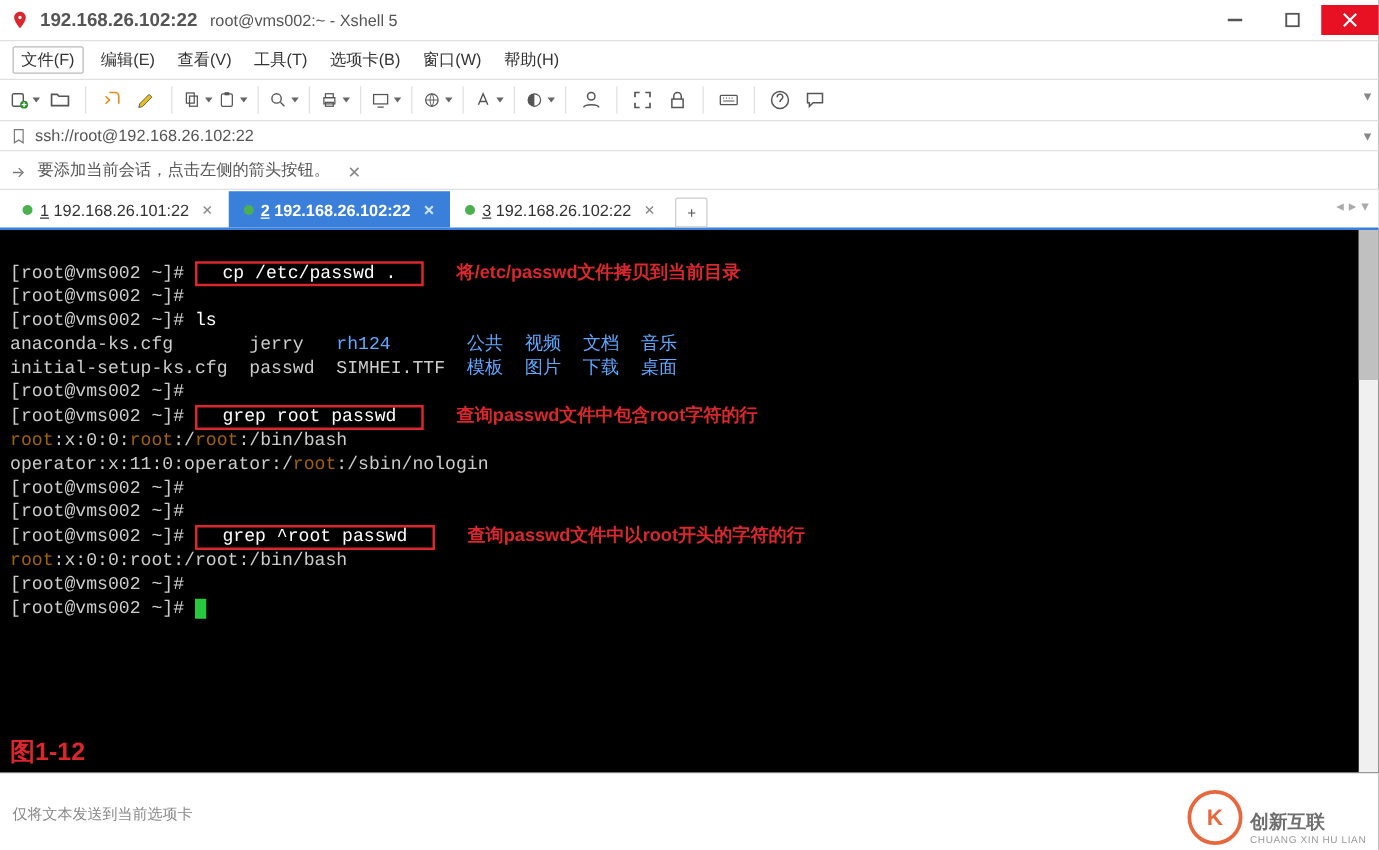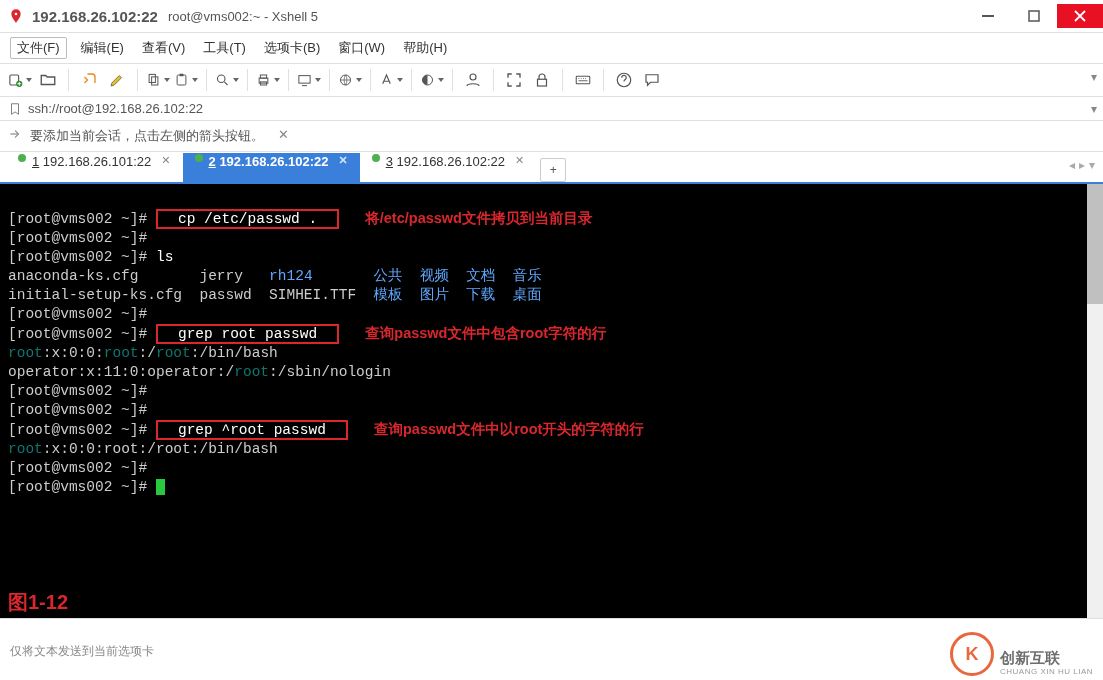--- a/index.html
+++ b/index.html
@@ -18,40 +18,40 @@
   .tbtn { width: 24px; height: 24px; display:flex; align-items:center; justify-content:center; color:#555; border-radius:3px;}
   .tbtn svg { width:18px; height:18px; }
   .tbtn.dd::after { content:""; border-left:3px solid transparent; border-right:3px solid transparent; border-top:4px solid #666; margin-left:3px;}
   .sep { width:1px; height:22px; background:#e0e0e0; margin:0 4px;}
   .toolbar .rtoggle { position:absolute; right:6px; top:6px; color:#888;}
 
   .addrbar { display:flex; align-items:center; padding:4px 8px; border-bottom:1px solid #e0e0e0; gap:6px; color:#555; position:relative;}
   .addrbar .url { flex:1; font-size:13px; color:#555;}
   .addrbar .rtoggle { position:absolute; right:6px; color:#888;}
 
-  .infobar { display:flex; align-items:flex-start; padding:6px 8px; border-bottom:1px solid #e0e0e0; gap:8px; color:#555; font-size:13px;}
+  .infobar { display:flex; align-items:flex-end; padding:6px 8px; border-bottom:1px solid #e0e0e0; gap:8px; color:#555; font-size:13px;}
   .infobar svg { width:14px; height:14px;}
   .infobar .xclose { margin-left:6px; color:#888;}
 
   .tabs { display:flex; align-items:flex-end; background:#fff; height:30px; border-bottom:2px solid #3a7fd9; padding-left:6px; position:relative;}
-  .tab { display:flex; height:28px; padding:0 12px; gap:6px; font-size:13px; color:#333; border-top:1px solid transparent;}
+  .tab { display:flex; align-items:center; height:28px; padding:0 12px; gap:6px; font-size:13px; color:#333; border-top:1px solid transparent;}
   .tab .dot { width:8px; height:8px; border-radius:50%; background:#4caf50;}
   .tab .lbl u{text-decoration: underline;}
   .tab .x { color:#888; font-size:11px; margin-left:4px;}
   .tab.active { background:#3a7fd9; color:#fff; font-weight:700;}
   .tab.active .x{color:#cfe4ff;}
   .addtab { width:24px; height:22px; border:1px solid #ccc; display:flex; align-items:center; justify-content:center; margin-left:4px; color:#555; border-radius:2px;}
   .tabs .scroll { position:absolute; right:8px; top:6px; color:#aaa; display:flex; gap:4px;}
 
   .terminal { background:#000; color:#ccc; font-family: "Consolas","Courier New",monospace; font-size:14.5px; line-height:19px; padding:6px 8px 8px 8px; height:420px; position:relative; white-space:pre; overflow:hidden;}
   .terminal .scrollbar { position:absolute; right:0; top:0; width:16px; height:100%; background:#f0f0f0;}
   .terminal .thumb { position:absolute; right:0; top:0; width:16px; height:120px; background:#c0c0c0;}
   .pr  { color:#ccc;}
   .cmd { color:#fff;}
-  .red { color:#0f766e;}
+  .red { color:#a16207;}
   .blue{ color:#60a8ff;}
   .ann { color:#d9272d; font-family:"Microsoft YaHei",sans-serif; font-weight:700;}
   .box { border:2px solid #d9272d; padding:0 20px; }
   .figlbl { position:absolute; left:8px; bottom:6px; color:#d9272d; font-family:"Microsoft YaHei",sans-serif; font-weight:700; font-size:20px;}
   .cursor { display:inline-block; width:9px; height:16px; background:#27c93f; vertical-align:text-bottom;}
 
   .sendbar { padding:24px 10px; border-top:1px solid #e0e0e0; color:#888; font-size:12px;}
 
   .status { display:flex; align-items:center; justify-content:flex-end; gap:18px; padding:4px 2px; font-size:12px; color:#444; border-top:1px solid #e0e0e0;}
   .status svg{width:12px;height:12px;}

